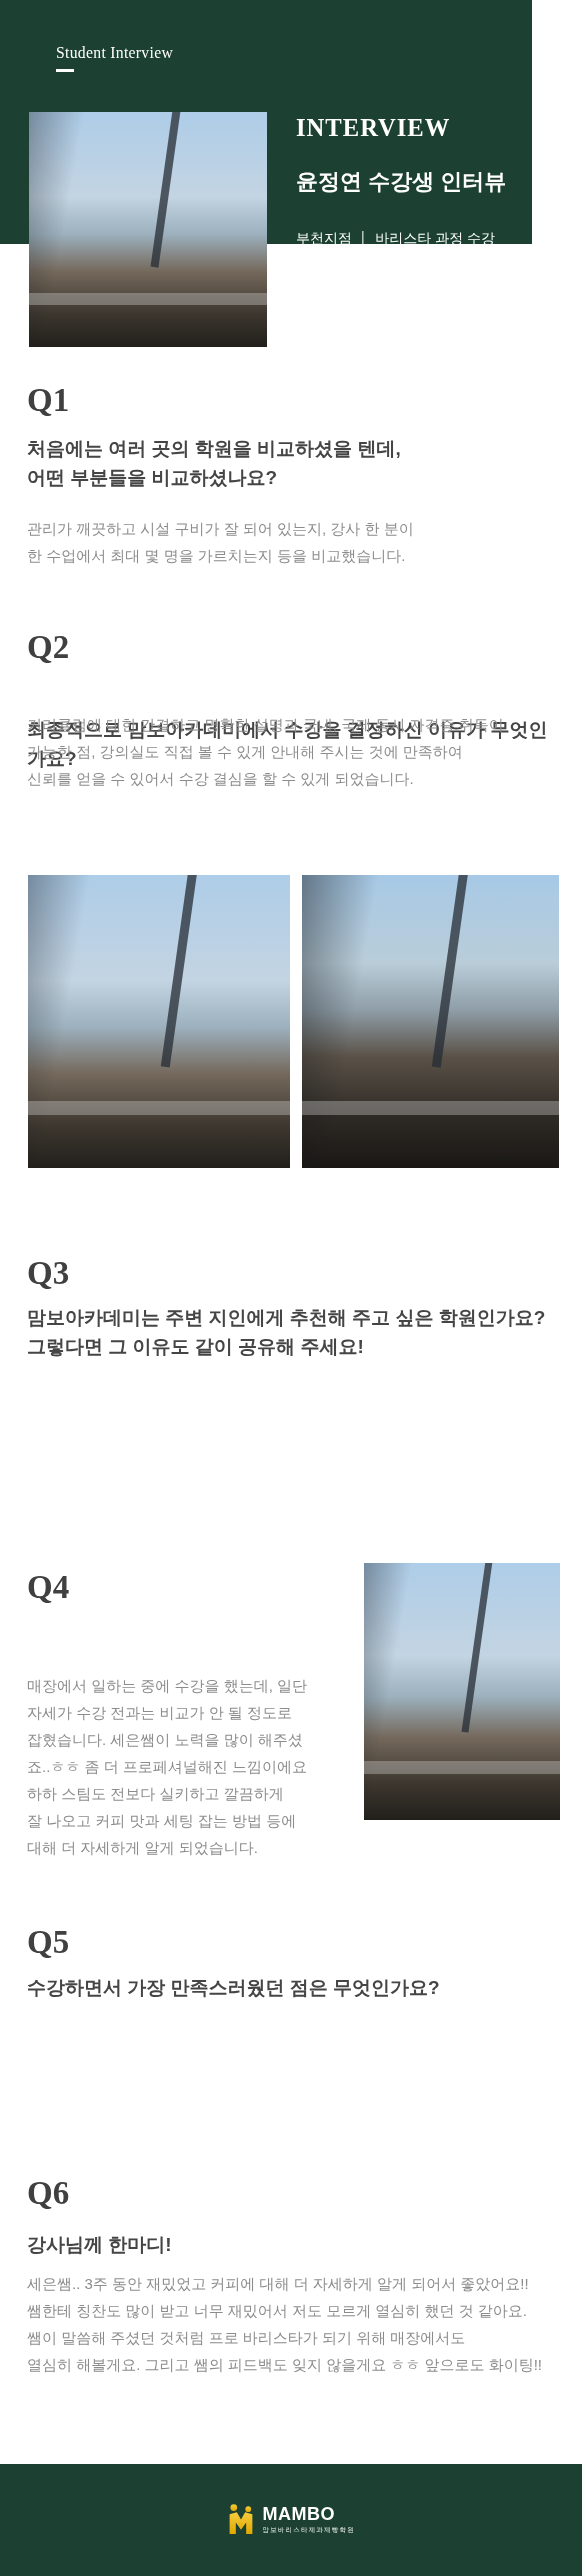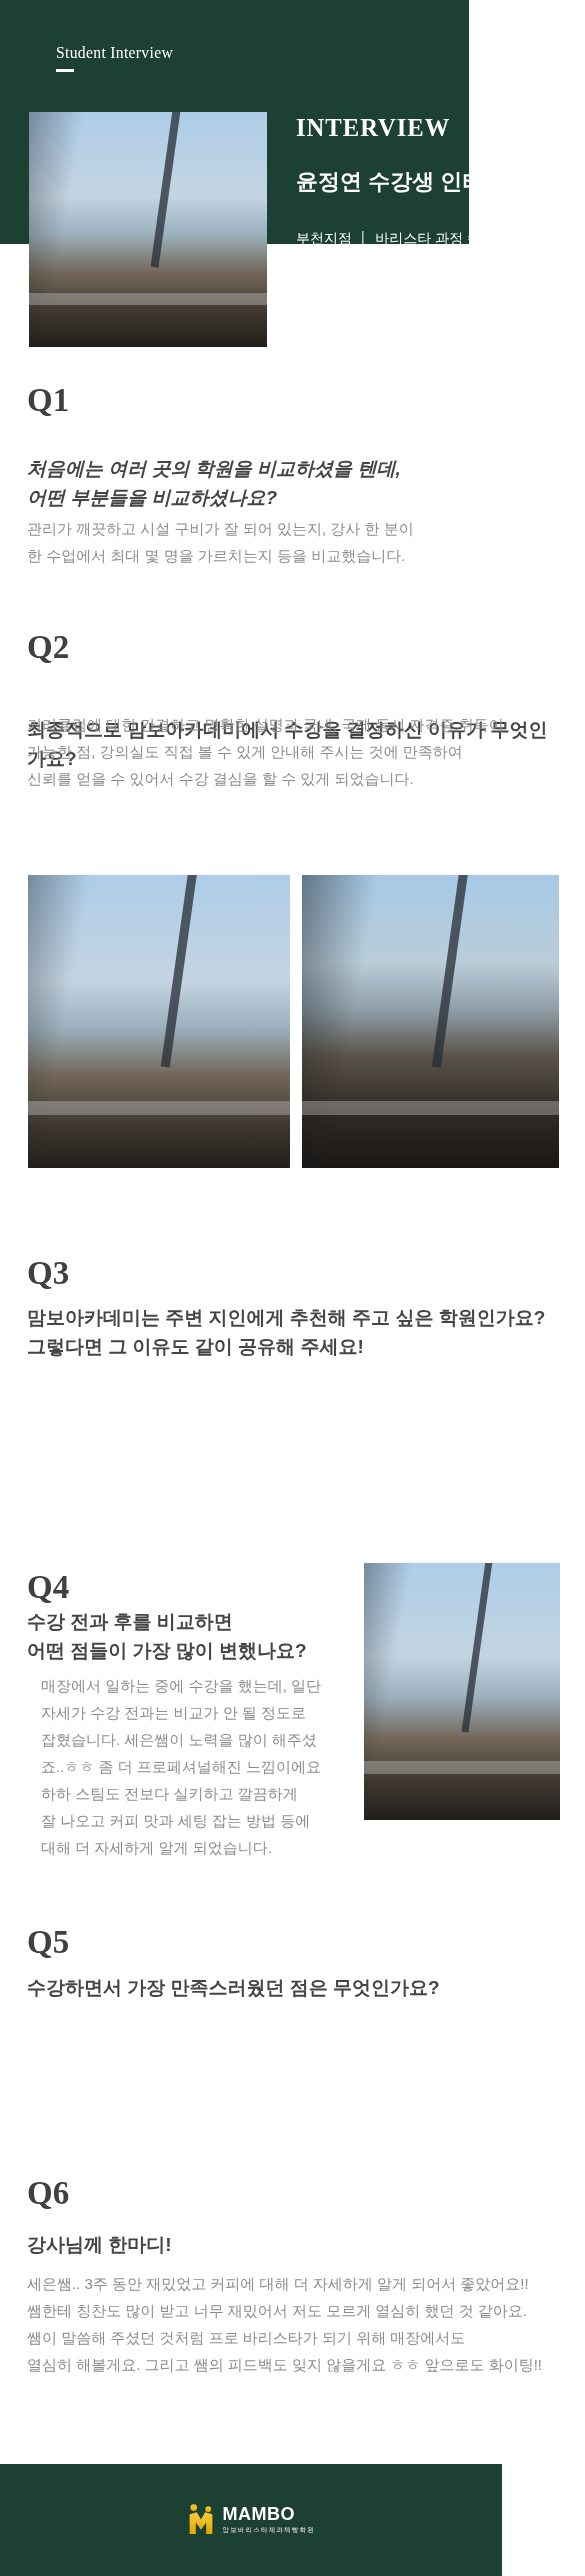--- a/index.html
+++ b/index.html
@@ -2,21 +2,21 @@
 <html style="font-size:8.4px"><head>
 <meta charset="utf-8">
 <style>
   html,body { margin:0; padding:0; background:#ffffff; }
   .page {
     position:relative; width:586px; height:2576px; background:#ffffff;
     font-family:"Liberation Sans", sans-serif; overflow:hidden;
   }
 
   
-  .header { position:absolute; left:0; top:0; width:469px; height:244px; background:#1c4132; }
+  .header { position:absolute; left:0; top:0; width:532px; height:244px; background:#1c4132; }
   .eyebrow {
     position:absolute; left:56px; top:44px; color:#ffffff;
     font-family:"Liberation Serif", serif; font-size:15.7px; letter-spacing:0.3px;
   }
   .eyebrow-dash { position:absolute; left:56px; top:69px; width:18px; height:3.1px; background:#ffffff; }
 
   .hero-title {
     position:absolute; left:296px; top:114px; color:#ffffff;
     font-family:"Liberation Serif", serif; font-size:24.6px; letter-spacing:1px; font-weight:600;
   }
@@ -59,21 +59,21 @@
     font-size:19px; font-weight:700; line-height:29px; white-space:pre-line;
   }
   .answer {
     position:absolute; left:27px; width:534px; color:#8c8c8c;
     font-size:15px; font-weight:400; line-height:27px; white-space:pre-line;
   }
   .narrow { width:330px; }
 
   
   .footer {
-    position:absolute; left:0; top:2464px; width:502px; height:112px; background:#1c4132;
+    position:absolute; left:0; top:2464px; width:582px; height:112px; background:#1c4132;
     display:flex; align-items:center; justify-content:center;
   }
   .logo { display:flex; align-items:center; gap:7.3px; }
   .logo-text { display:flex; flex-direction:column; align-items:flex-start; }
   .brand { color:#ffffff; font-size:18px; font-weight:700; letter-spacing:0.5px; line-height:1; }
   .brand-sub { color:#ffffff; font-size:6.5px; letter-spacing:1.2px; margin-top:2.6px; opacity:0.95; }
 </style>
 </head>
 <body>
 
@@ -93,42 +93,40 @@
     <span>수강생 인터뷰</span>
   </div>
 
   <div class="hero-badge">
     <span>부천지점</span>
     <span class="sep">│</span>
     <span>바리스타 과정 수강</span>
   </div>
 
   <div class="q-num" style="top:384px;">Q1</div>
-  <div class="question" style="top:454px;font-style:italic;">처음에는 여러 곳의 학원을 비교하셨을 텐데,
+  <div class="question" style="top:434px;">처음에는 여러 곳의 학원을 비교하셨을 텐데,
 어떤 부분들을 비교하셨나요?</div>
   <div class="answer" style="top:491px;margin-top:24px;">관리가 깨끗하고 시설 구비가 잘 되어 있는지, 강사 한 분이
 한 수업에서 최대 몇 명을 가르치는지 등을 비교했습니다.</div>
 
   <div class="q-num" style="top:631px;">Q2</div>
   <div class="question" style="top:672px;margin-top:43px;">최종적으로 맘보아카데미에서 수강을 결정하신 이유가 무엇인가요?</div>
   <div class="answer" style="top:711px;">커리큘럼에 대한 간결하고 명확한 설명과 국내, 국제 동시 자격증 취득이
 가능한 점, 강의실도 직접 볼 수 있게 안내해 주시는 것에 만족하여
 신뢰를 얻을 수 있어서 수강 결심을 할 수 있게 되었습니다.</div>
 
   <div class="ph" style="left:28px; top:875px; width:262px; height:293px;"></div>
   <div class="ph dark" style="left:302px; top:875px; width:257px; height:293px;"></div>
 
   <div class="q-num" style="top:1257px;">Q3</div>
   <div class="question" style="top:1303px;">맘보아카데미는 주변 지인에게 추천해 주고 싶은 학원인가요?
 그렇다면 그 이유도 같이 공유해 주세요!</div>
 
   <div class="q-num" style="top:1571px;">Q4</div>
-  <div class="question narrow" style="top:1607px;">수강 전과 후를 비교하면
-어떤 점들이 가장 많이 변했나요?</div>
-  <div class="answer narrow" style="top:1672px;margin-left:14px;">매장에서 일하는 중에 수강을 했는데, 일단
+  <div class="answer narrow" style="top:1672px;">매장에서 일하는 중에 수강을 했는데, 일단
 자세가 수강 전과는 비교가 안 될 정도로
 잡혔습니다. 세은쌤이 노력을 많이 해주셨
 죠..ㅎㅎ 좀 더 프로페셔널해진 느낌이에요
 하하 스팀도 전보다 실키하고 깔끔하게
 잘 나오고 커피 맛과 세팅 잡는 방법 등에
 대해 더 자세하게 알게 되었습니다.</div>
   <div class="ph" style="left:364px; top:1563px; width:196px; height:257px;"></div>
 
   <div class="q-num" style="top:1926px;">Q5</div>
   <div class="question" style="top:1973px;">수강하면서 가장 만족스러웠던 점은 무엇인가요?</div>

